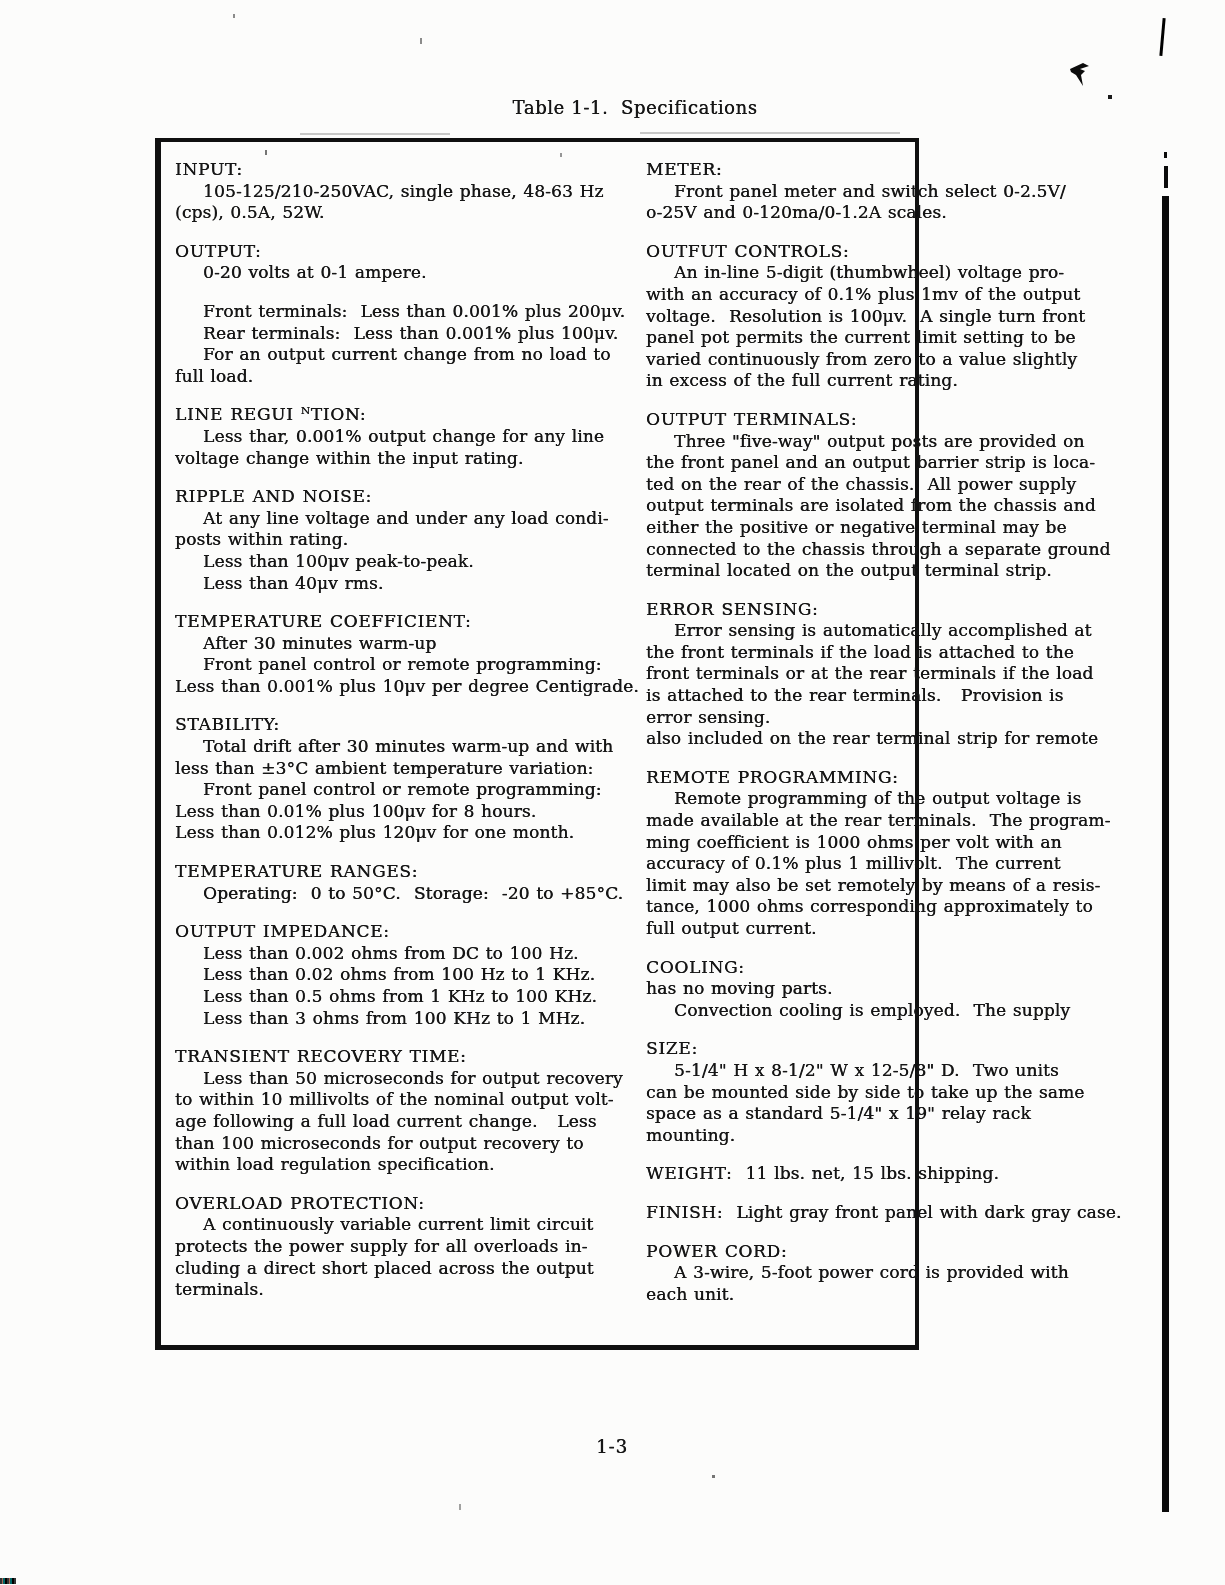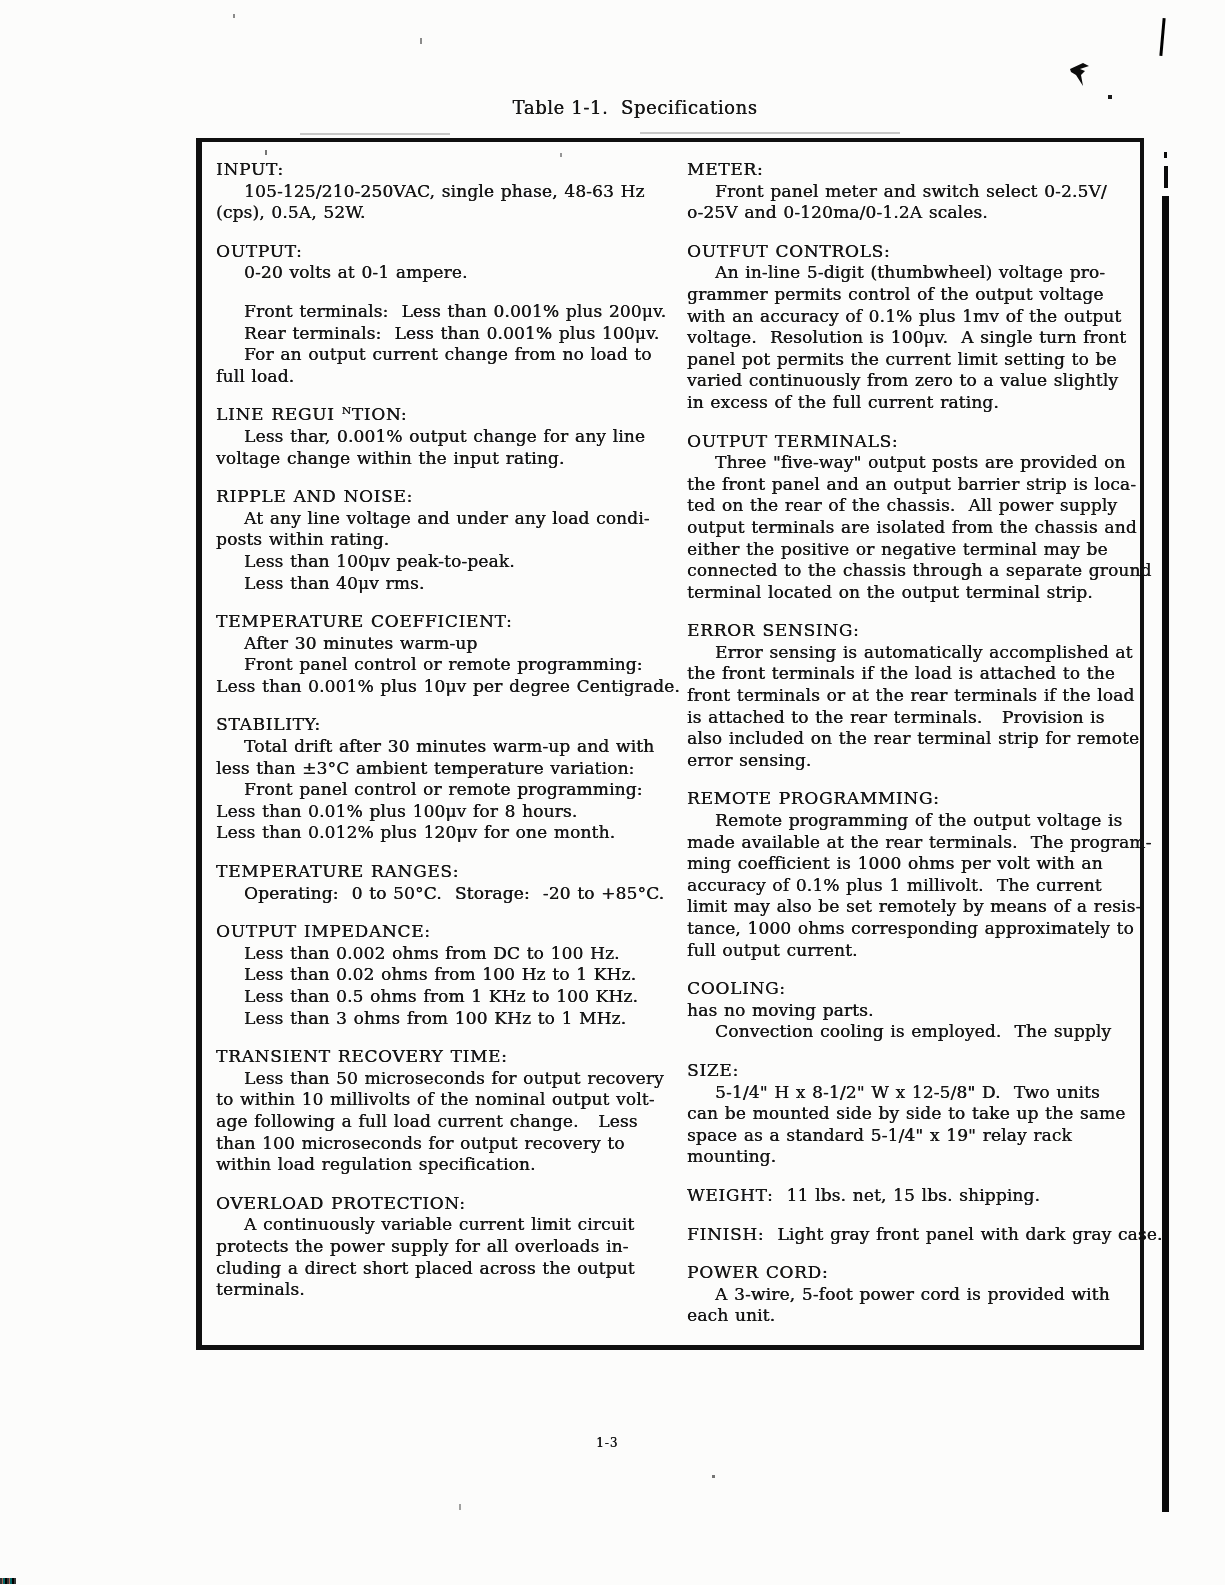--- a/index.html
+++ b/index.html
@@ -8,36 +8,36 @@
     background:#fcfcfb;color:#161616;
     font-family:"DejaVu Serif", serif;
     overflow:hidden;
   }
   .doc-title{
     position:absolute;left:161px;top:97px;width:948px;
     text-align:center;font-size:18px;letter-spacing:.6px;white-space:pre;
     text-shadow:.35px .2px 0 currentColor;
   }
   .spec-box{
-    position:absolute;left:155px;top:138px;width:948px;height:1212px;
+    position:absolute;left:155px;top:138px;width:764px;height:1212px;
     box-sizing:border-box;border:solid #101010;border-width:4px 4px 5px 6px;
-    display:flex;padding:17px 0 0 14px;margin-left:41px;
+    display:flex;padding:17px 0 0 14px;
   }
   .col{flex:none;}
   .col-left{width:438px;}
   .col-right{width:448px;margin-left:33px;}
   .line{
     white-space:pre;font-size:17px;line-height:21.6px;letter-spacing:.15px;
     word-spacing:1px;text-shadow:.35px .2px 0 currentColor;
   }
   .indent{padding-left:28px;}
   .heading{letter-spacing:.7px;}
   .section{margin-bottom:17px;}
   .page-number{
-    position:absolute;left:596px;top:1436px;font-size:12px;letter-spacing:1px;
+    position:absolute;left:596px;top:1436px;font-size:18px;letter-spacing:1px;
     text-shadow:.4px .2px 0 currentColor;white-space:pre;
   }
   .artifact{position:absolute;}
   .binding-line{left:1162px;top:196px;width:7px;height:1316px;background:#0b0b0b;}
   .binding-dash1{left:1164px;top:152px;width:3px;height:6px;background:#0b0b0b;}
   .binding-dash2{left:1164px;top:166px;width:4px;height:22px;background:#0b0b0b;}
   .corner-tick{left:1161px;top:18px;width:3px;height:38px;background:#000;transform:rotate(5deg);}
   .squiggle{left:1068px;top:60px;}
   .dot{background:#1a1a1a;}
   .smear{background:#9a9a9a;opacity:.55;}
@@ -173,21 +173,20 @@
         <div class="line heading">METER:</div>
         <div class="para">
           <div class="line indent">Front panel meter and switch select 0-2.5V/</div>
           <div class="line">o-25V and 0-120ma/0-1.2A scales.</div>
         </div>
       </div>
       <div class="section">
         <div class="line heading">OUTFUT CONTROLS:</div>
         <div class="para">
           <div class="line indent">An in-line 5-digit (thumbwheel) voltage pro-</div>
-          <div class="line">grammer permits control of the output voltage</div>
           <div class="line">with an accuracy of 0.1% plus 1mv of the output</div>
           <div class="line">voltage.  Resolution is 100μv.  A single turn front</div>
           <div class="line">panel pot permits the current limit setting to be</div>
           <div class="line">varied continuously from zero to a value slightly</div>
           <div class="line">in excess of the full current rating.</div>
         </div>
       </div>
       <div class="section">
         <div class="line heading">OUTPUT TERMINALS:</div>
         <div class="para">
@@ -200,22 +199,22 @@
           <div class="line">terminal located on the output terminal strip.</div>
         </div>
       </div>
       <div class="section">
         <div class="line heading">ERROR SENSING:</div>
         <div class="para">
           <div class="line indent">Error sensing is automatically accomplished at</div>
           <div class="line">the front terminals if the load is attached to the</div>
           <div class="line">front terminals or at the rear terminals if the load</div>
           <div class="line">is attached to the rear terminals.   Provision is</div>
+          <div class="line">error sensing.</div>
           <div class="line">also included on the rear terminal strip for remote</div>
-          <div class="line">error sensing.</div>
         </div>
       </div>
       <div class="section">
         <div class="line heading">REMOTE PROGRAMMING:</div>
         <div class="para">
           <div class="line indent">Remote programming of the output voltage is</div>
           <div class="line">made available at the rear terminals.  The program-</div>
           <div class="line">ming coefficient is 1000 ohms per volt with an</div>
           <div class="line">accuracy of 0.1% plus 1 millivolt.  The current</div>
           <div class="line">limit may also be set remotely by means of a resis-</div>

